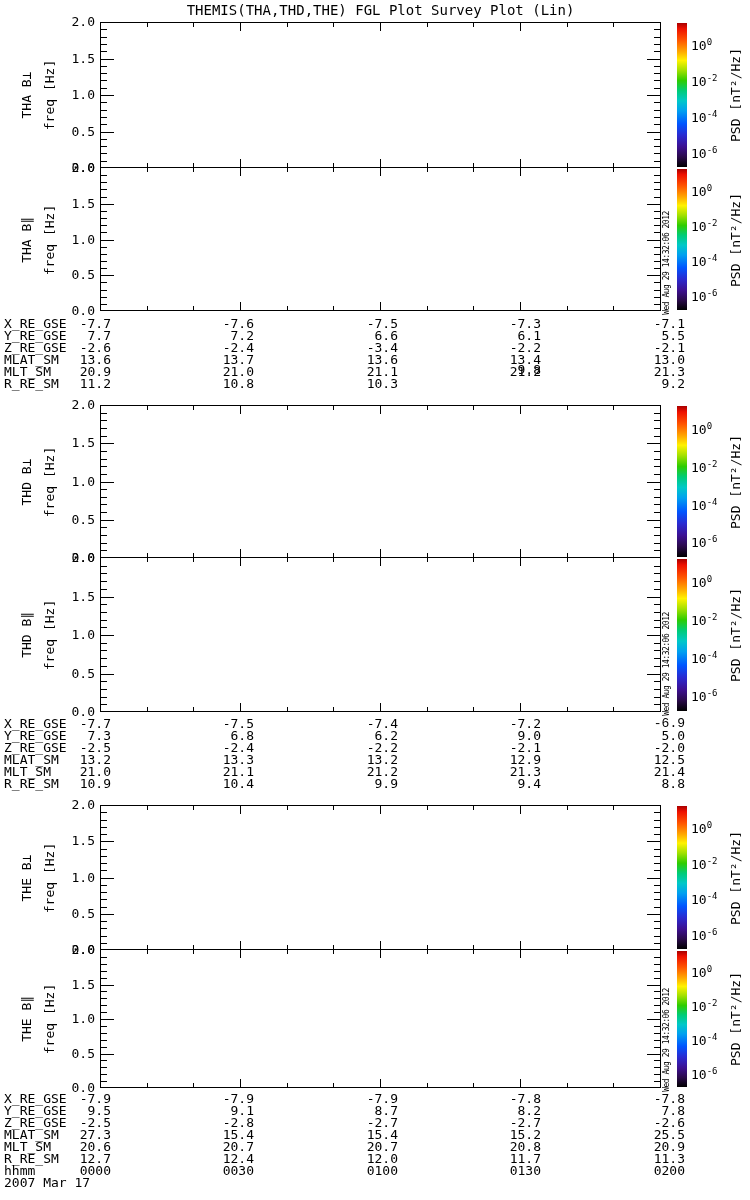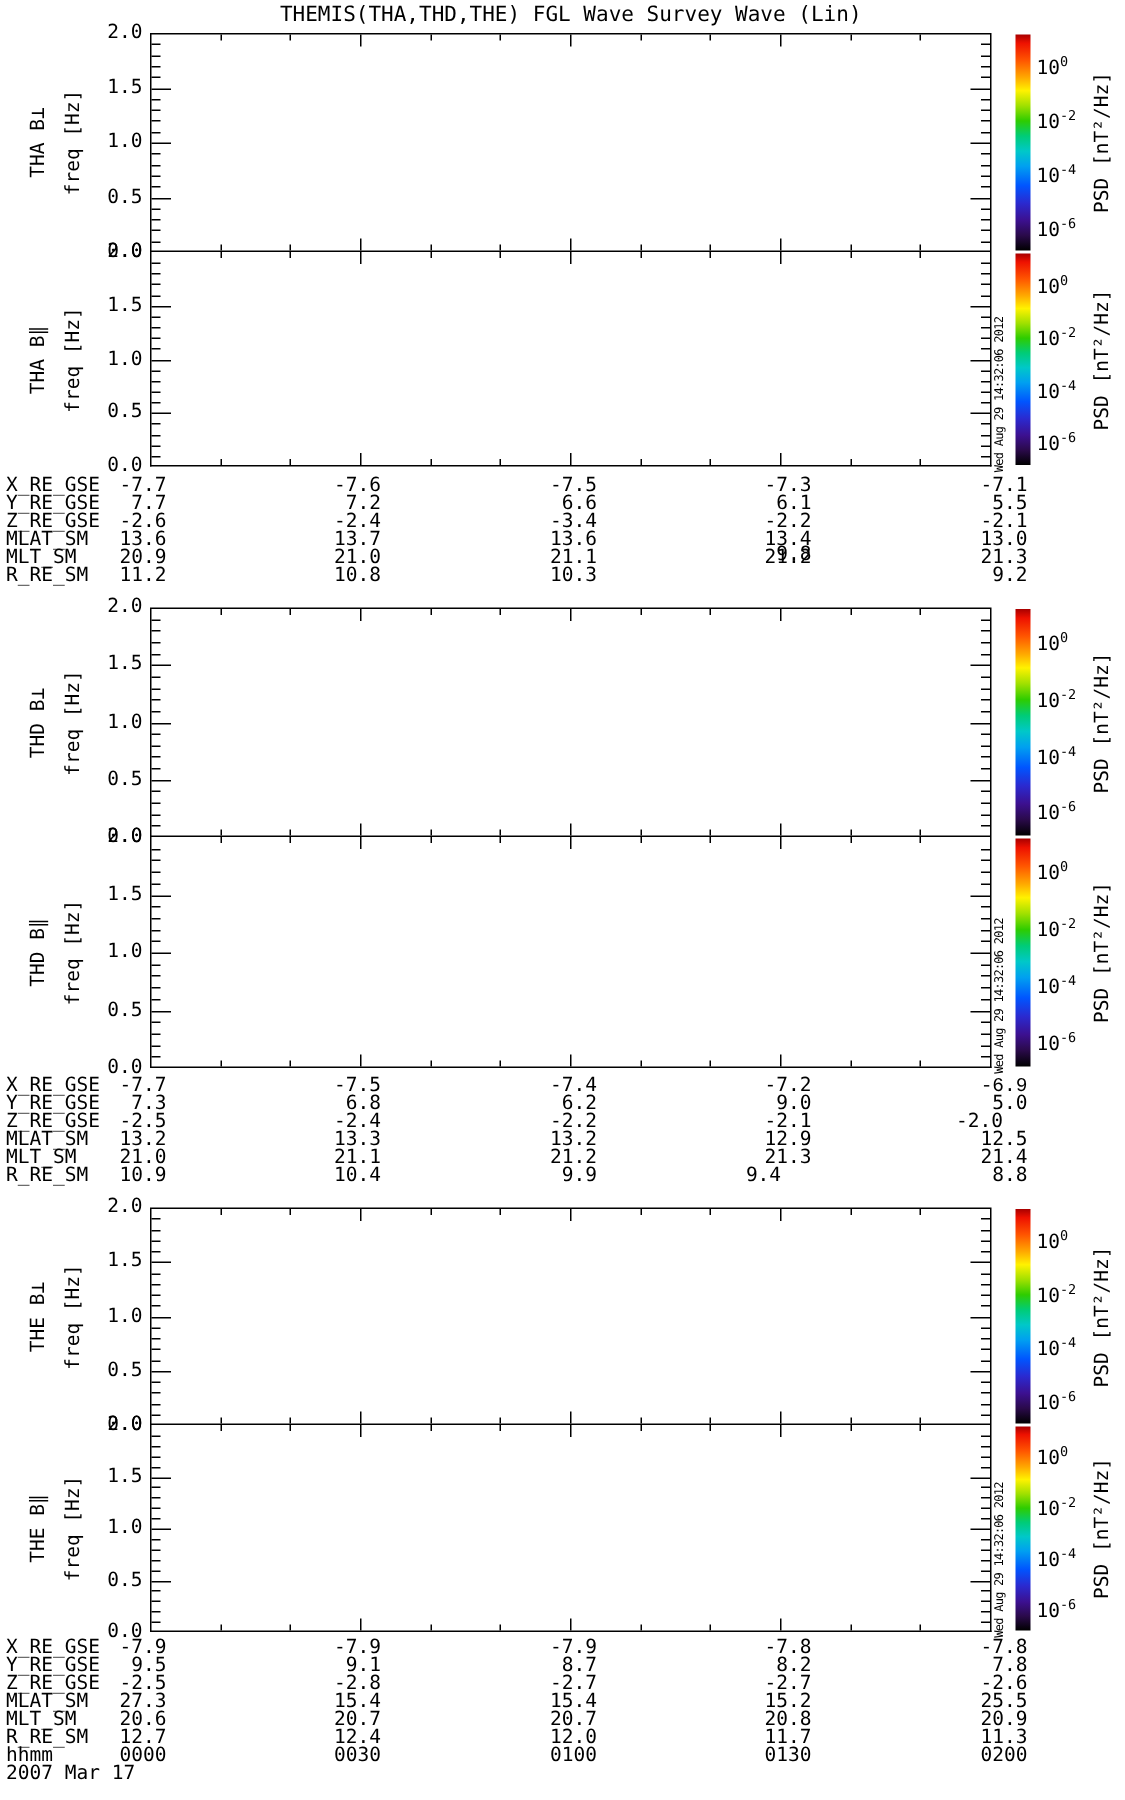--- a/index.html
+++ b/index.html
@@ -40,21 +40,21 @@
   .tcell {
     position:absolute; width:64px; text-align:right;
     font-size:13px; line-height:12px; white-space:nowrap;
   }
   .dateline { position:absolute; font-size:13px; line-height:12px; white-space:nowrap; }
 </style>
 </head>
 <body>
 
 <div id="root">
-  <div class="title">THEMIS(THA,THD,THE) FGL Wave Survey Wave (Lin)</div>
+  <div class="title">THEMIS(THA,THD,THE) FGL Plot Survey Plot (Lin)</div>
   <div id="plot-layers">
       <div class="panel" style="left: 100px; top: 22px; width: 561px; height: 146px;"></div>
       <div class="tick" style="left: 101px; top: 29px; width: 6px; height: 1px;"></div>
       <div class="tick" style="left: 654px; top: 29px; width: 6px; height: 1px;"></div>
       <div class="tick" style="left: 101px; top: 37px; width: 6px; height: 1px;"></div>
       <div class="tick" style="left: 654px; top: 37px; width: 6px; height: 1px;"></div>
       <div class="tick" style="left: 101px; top: 44px; width: 6px; height: 1px;"></div>
       <div class="tick" style="left: 654px; top: 44px; width: 6px; height: 1px;"></div>
       <div class="tick" style="left: 101px; top: 51px; width: 6px; height: 1px;"></div>
       <div class="tick" style="left: 654px; top: 51px; width: 6px; height: 1px;"></div>
@@ -421,38 +421,38 @@
       <div class="tcell" style="left: 47px; top: 730px;">7.3</div>
       <div class="tcell" style="left: 190px; top: 730px;">6.8</div>
       <div class="tcell" style="left: 334px; top: 730px;">6.2</div>
       <div class="tcell" style="left: 477px; top: 730px;">9.0</div>
       <div class="tcell" style="left: 621px; top: 730px;">5.0</div>
       <div class="trow-label" style="left: 4px; top: 742px;">Z_RE_GSE</div>
       <div class="tcell" style="left: 47px; top: 742px;">-2.5</div>
       <div class="tcell" style="left: 190px; top: 742px;">-2.4</div>
       <div class="tcell" style="left: 334px; top: 742px;">-2.2</div>
       <div class="tcell" style="left: 477px; top: 742px;">-2.1</div>
-      <div class="tcell" style="left: 621px; top: 742px; text-align: center;">-2.0</div>
+      <div class="tcell" style="left: 621px; top: 742px;">-2.0</div>
       <div class="trow-label" style="left: 4px; top: 754px;">MLAT_SM</div>
       <div class="tcell" style="left: 47px; top: 754px;">13.2</div>
       <div class="tcell" style="left: 190px; top: 754px;">13.3</div>
       <div class="tcell" style="left: 334px; top: 754px;">13.2</div>
       <div class="tcell" style="left: 477px; top: 754px;">12.9</div>
       <div class="tcell" style="left: 621px; top: 754px;">12.5</div>
       <div class="trow-label" style="left: 4px; top: 766px;">MLT_SM</div>
       <div class="tcell" style="left: 47px; top: 766px;">21.0</div>
       <div class="tcell" style="left: 190px; top: 766px;">21.1</div>
       <div class="tcell" style="left: 334px; top: 766px;">21.2</div>
       <div class="tcell" style="left: 477px; top: 766px;">21.3</div>
       <div class="tcell" style="left: 621px; top: 766px;">21.4</div>
       <div class="trow-label" style="left: 4px; top: 778px;">R_RE_SM</div>
       <div class="tcell" style="left: 47px; top: 778px;">10.9</div>
       <div class="tcell" style="left: 190px; top: 778px;">10.4</div>
       <div class="tcell" style="left: 334px; top: 778px;">9.9</div>
-      <div class="tcell" style="left: 477px; top: 778px; text-align: center;">9.4</div>
+      <div class="tcell" style="left: 477px; top: 778px;">9.4</div>
       <div class="tcell" style="left: 621px; top: 778px;">8.8</div>
       <div class="panel" style="left: 100px; top: 805px; width: 561px; height: 145px;"></div>
       <div class="tick" style="left: 101px; top: 812px; width: 6px; height: 1px;"></div>
       <div class="tick" style="left: 654px; top: 812px; width: 6px; height: 1px;"></div>
       <div class="tick" style="left: 101px; top: 820px; width: 6px; height: 1px;"></div>
       <div class="tick" style="left: 654px; top: 820px; width: 6px; height: 1px;"></div>
       <div class="tick" style="left: 101px; top: 827px; width: 6px; height: 1px;"></div>
       <div class="tick" style="left: 654px; top: 827px; width: 6px; height: 1px;"></div>
       <div class="tick" style="left: 101px; top: 834px; width: 6px; height: 1px;"></div>
       <div class="tick" style="left: 654px; top: 834px; width: 6px; height: 1px;"></div>

